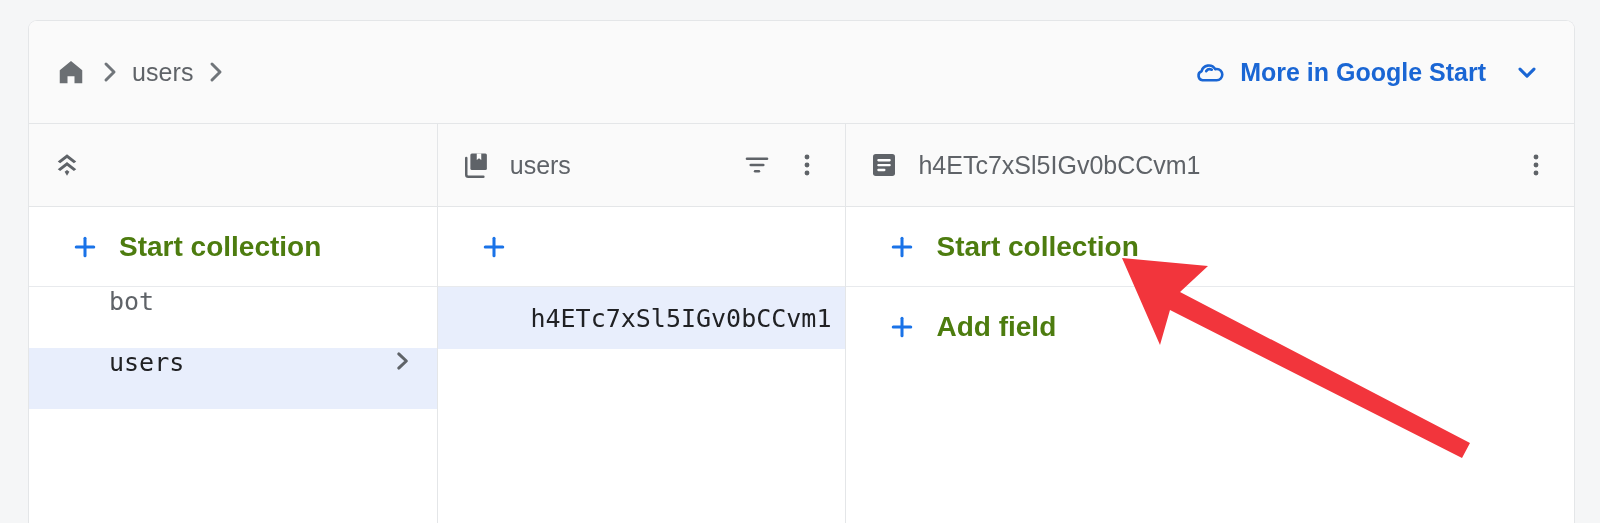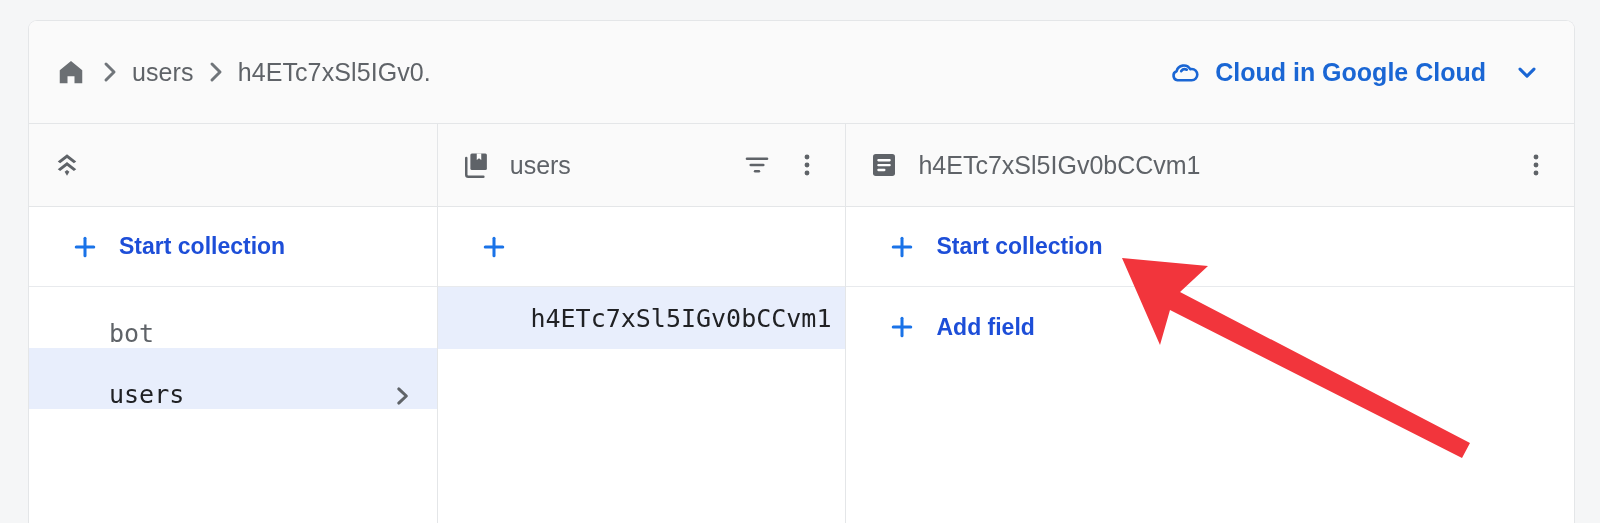--- a/index.html
+++ b/index.html
@@ -181,32 +181,32 @@
   .plus-icon {
     width: 28px;
     height: 28px;
     display: inline-flex;
     align-items: center;
     justify-content: center;
     color: #1a73e8;
     flex: 0 0 auto;
   }
   .action-label {
-    font-size: 23px;
+    font-size: 28px;
     font-weight: bold;
-    color: #1d4ed8;
+    color: #4d7c0f;
     margin-left: 20px;
     white-space: nowrap;
   }
 
   
   .list-item {
     height: 61px;
     display: flex;
-    align-items: flex-end;
+    align-items: flex-start;
     box-sizing: border-box;
     padding-left: 80px;
     padding-right: 22px;
     cursor: pointer;
     background: #ffffff;
   }
   .list-item.selected { background: #e8eefc; }
   .list-item-label {
     font-family: "DejaVu Sans Mono", "Liberation Mono", monospace;
     font-size: 25px;
@@ -277,31 +277,30 @@
         </span>
 
         <span class="crumb-text">users</span>
 
         <span class="crumb-sep">
           <svg width="18" height="26" viewBox="0 0 18 26" fill="none" stroke="currentColor" stroke-width="3" stroke-linecap="round" stroke-linejoin="round" aria-hidden="true">
             <polyline points="5,5 13,13 5,21"></polyline>
           </svg>
         </span>
 
-        <span class="crumb-text last">h4ETc7xSl5IGv0.</span>
       </div>
 
       <div class="more-cloud">
         <span class="cloud-icon">
           <svg width="34" height="26" viewBox="0 0 34 26" fill="none" stroke="#1a66d4" stroke-width="2.6" stroke-linejoin="round" aria-hidden="true">
             <path d="M10.5 21.2h14.2a5.6 5.6 0 0 0 0-11.2c-.5 0-1 .06-1.5.18A7.4 7.4 0 0 0 9.6 12.3a4.6 4.6 0 0 0 .9 8.9z" fill="none"></path>
             <path d="M14.2 12.1c1.3-1.7 3.6-2.3 5.6-1.4" fill="none" stroke-linecap="round"></path>
           </svg>
         </span>
-        <span class="more-cloud-label">Cloud in Google Cloud</span>
+        <span class="more-cloud-label">More in Google Start</span>
         <span class="chev-down">
           <svg width="28" height="28" viewBox="0 0 24 24" fill="none" stroke="#1a66d4" stroke-width="2.6" stroke-linecap="round" stroke-linejoin="round" aria-hidden="true">
             <polyline points="6,9.5 12,15.5 18,9.5"></polyline>
           </svg>
         </span>
       </div>
     </div>
 
     <div class="cols">
 

